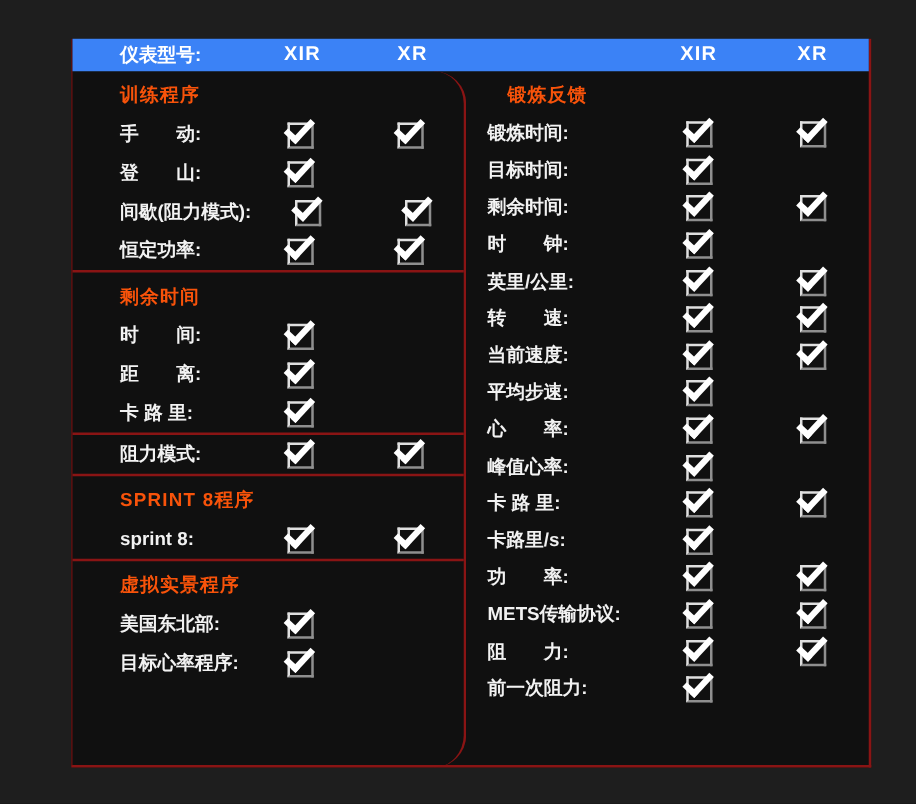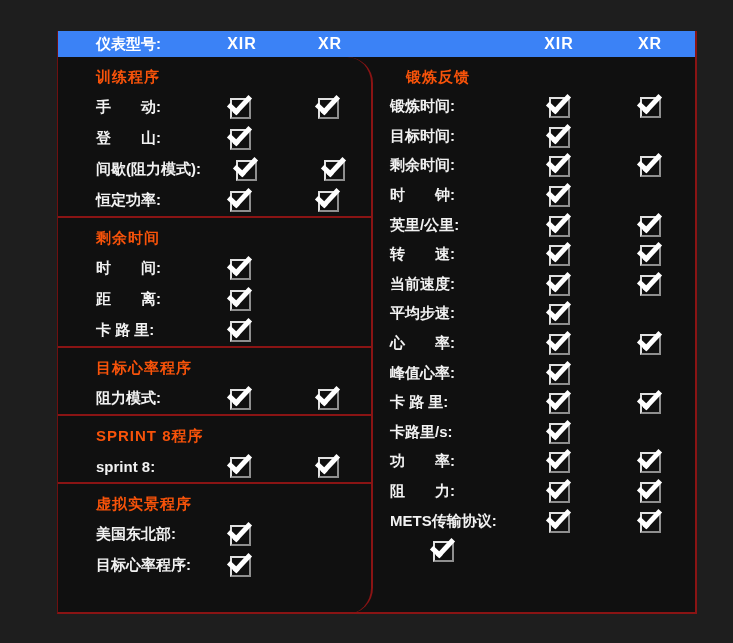--- a/index.html
+++ b/index.html
@@ -124,21 +124,20 @@
           <span class="cb" style="visibility: hidden;"></span>
         </div>
         <div class="row l">
           <span class="lbl">卡 路 里:</span>
           <span class="cb"></span>
           <span class="cb" style="visibility: hidden;"></span>
         </div>
       </div>
 
       <div class="sec">
-        <div class="sec-title">目标心率程序</div>
         <div class="row l">
           <span class="lbl">阻力模式:</span>
           <span class="cb"></span>
           <span class="cb"></span>
         </div>
       </div>
 
       <div class="sec">
         <div class="sec-title">SPRINT 8程序</div>
         <div class="row l">
@@ -226,29 +225,30 @@
         <span class="lbl">卡路里/s:</span>
         <span class="cb"></span>
         <span class="cb" style="visibility: hidden;"></span>
       </div>
       <div class="row r">
         <span class="lbl">功　　率:</span>
         <span class="cb"></span>
         <span class="cb"></span>
       </div>
       <div class="row r">
+        <span class="lbl">METS传输协议:</span>
+        <span class="cb"></span>
+        <span class="cb"></span>
+      </div>
+      <div class="row r">
         <span class="lbl">阻　　力:</span>
         <span class="cb"></span>
         <span class="cb"></span>
       </div>
       <div class="row r">
-        <span class="lbl">METS传输协议:</span>
-        <span class="cb"></span>
-        <span class="cb"></span>
-      </div>
-      <div class="row r">
+        <span class="lbl">前一次阻力:</span>
         <span class="cb"></span>
         <span class="cb" style="visibility: hidden;"></span>
       </div>
 
     </div>
   </div>
 </div>
 
 </body></html>

